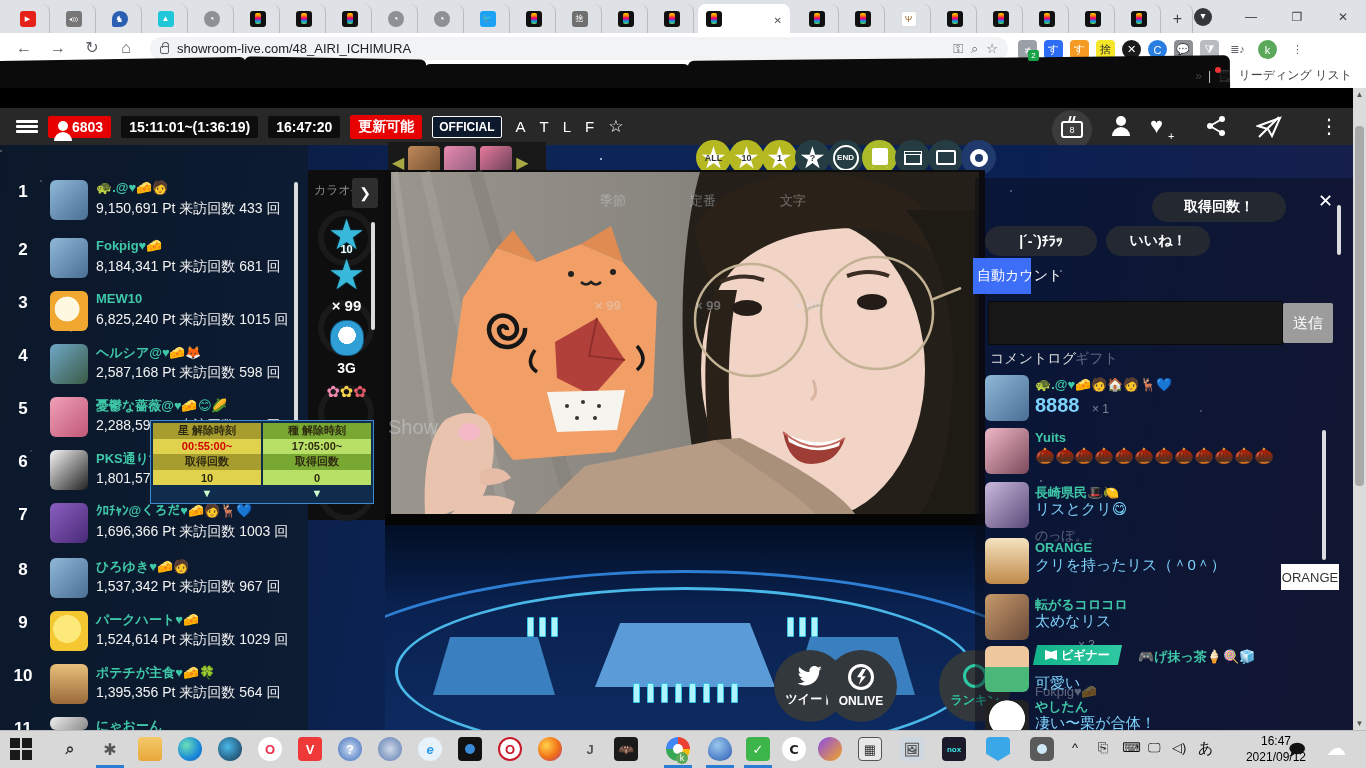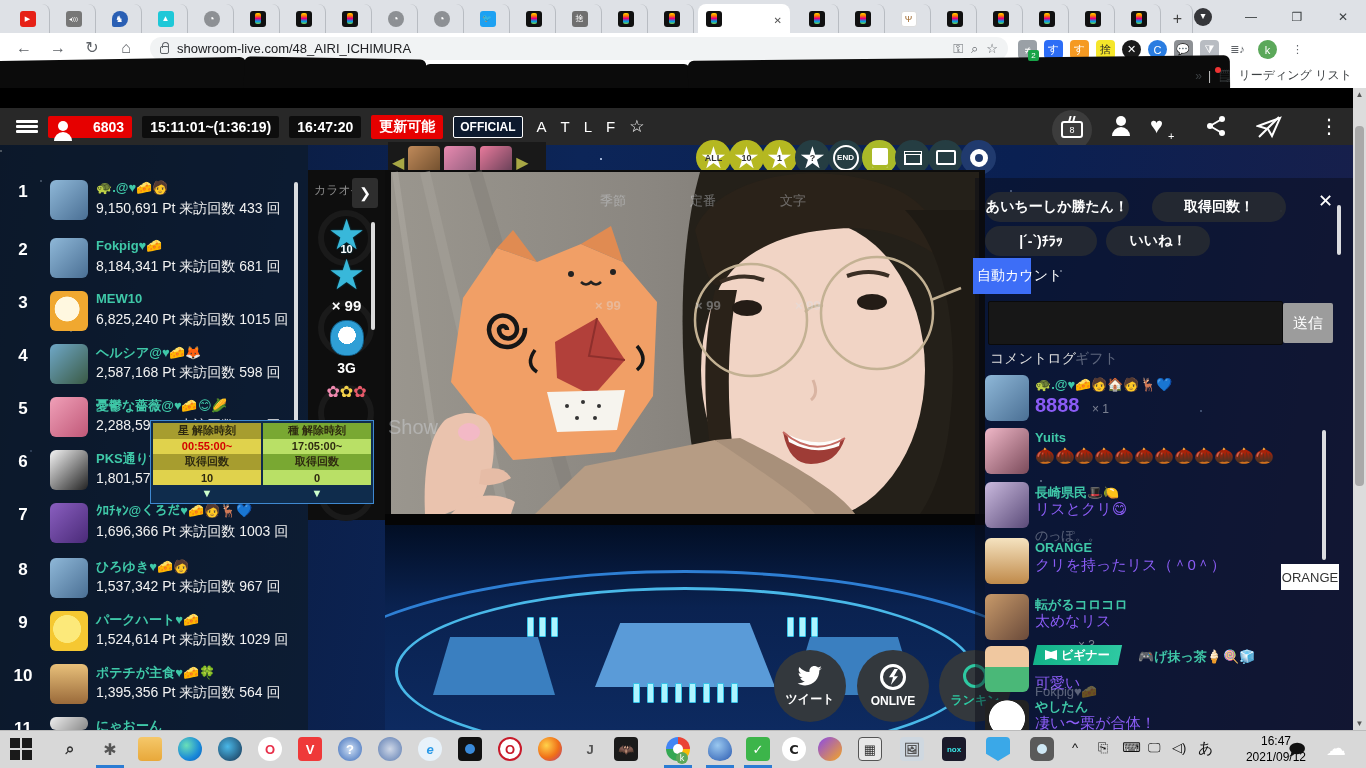--- a/index.html
+++ b/index.html
@@ -91,21 +91,21 @@
 .flower{font-size:16px}
 
 #rpanel{left:975px;top:178px;width:378px;height:552px;background:rgba(8,12,22,.45)}
 .chip{position:absolute;background:rgba(38,42,50,.93);border-radius:16px;color:#fff;font-weight:bold;font-size:14px;display:flex;align-items:center;justify-content:center;height:30px}
 #autoc{left:973px;top:258px;width:58px;height:36px;background:#3d6ef7;color:#fff;font-size:14px;display:flex;align-items:center;padding-left:4px;white-space:nowrap;overflow:visible;z-index:5}
 #cinput{left:988px;top:301px;width:295px;height:44px;background:#171717;border:1px solid #0a0a0a;border-radius:2px;color:#ddd;font-size:13px;resize:none;padding:6px}
 #sendbtn{left:1283px;top:303px;width:50px;height:40px;background:#9c9c9c;color:#fff;font-size:15px;border:none;border-radius:2px}
 #logtitle{left:990px;top:350px;color:#ddd;font-size:14px}
 .cav{position:absolute;left:985px;width:44px;height:46px;border-radius:6px}
 .cname{position:absolute;left:1035px;font-size:13px;font-weight:bold;color:#3fc8a8;white-space:nowrap}
-.cbody{position:absolute;left:1035px;font-size:15px;color:#8b5cf6;white-space:nowrap}
+.cbody{position:absolute;left:1035px;font-size:15px;color:#7dd3fc;white-space:nowrap}
 .cmult{position:absolute;font-size:12px;color:rgba(255,255,255,.45)}
 .badge{position:absolute;left:1035px;height:20px;background:linear-gradient(90deg,#13b389,#2ec9a2);color:#fff;font-size:12px;font-weight:bold;display:flex;align-items:center;gap:4px;padding:0 10px;transform:skewX(-12deg)}
 .badge>*{transform:skewX(12deg)}
 #orangetip{left:1281px;top:564px;width:58px;height:26px;background:#fff;color:#333;font-size:13px;display:flex;align-items:center;justify-content:center;z-index:8}
 .closex{color:#fff;font-size:18px}
 
 #pgsb{left:1353px;top:88px;width:13px;height:642px;background:#dcdcdc}
 #pgsb .thumb{position:absolute;left:2px;top:38px;width:9px;height:360px;background:#a9a9a9;border-radius:4px}
 #pgsb .ar{position:absolute;left:0;width:13px;font-size:8px;color:#555;text-align:center}
 .wsb{position:absolute;width:4px;background:rgba(255,255,255,.85);border-radius:2px}
@@ -255,21 +255,21 @@
     <span>リーディング リスト</span>
   </div>
   <div class="abs" id="pageblack"></div>
 
   <div class="abs" id="shead">
     <div style="margin-left:16px">
         <div class="bar"></div>
         <div class="bar"></div>
         <div class="bar"></div>
       </div>
-    <div class="hbox red" style="display:flex;align-items:center;gap:23px">
+    <div class="hbox red" style="display:flex;align-items:center;gap:2px">
         <span class="person" style="width:14px;height:16px;display:inline-block"></span>
         <span>6803</span>
       </div>
     <div class="hbox blk">15:11:01~(1:36:19)</div>
     <div class="hbox blk">16:47:20</div>
     <div class="hbox red">更新可能</div>
     <div class="hbox official">OFFICIAL</div>
     <span class="qopt">A</span>
     <span class="qopt">T</span>
     <span class="qopt">L</span>
@@ -429,21 +429,21 @@
       <div class="lbar" style="left:346px;top:158px"></div>
   </div>
   <span class="abs ghost" style="left:388px;top:416px;font-size:20px">Show</span>
 
   <div class="abs act" style="left:774px;top:650px">
     <svg width="26" height="22" viewBox="0 0 26 22">
         <path d="M25,3 C24,3.6 23,4 22,4.2 C23,3.5 23.8,2.5 24.2,1.3 C23.2,1.9 22.1,2.3 21,2.5 C20,1.5 18.7,1 17.3,1 C14.6,1 12.4,3.2 12.4,5.9 C12.4,6.3 12.4,6.7 12.5,7 C8.4,6.8 4.8,4.9 2.4,1.9 C2,2.7 1.7,3.5 1.7,4.4 C1.7,6.1 2.6,7.6 3.9,8.5 C3.1,8.5 2.3,8.3 1.6,7.9 L1.6,8 C1.6,10.4 3.3,12.4 5.5,12.8 C5.1,12.9 4.7,13 4.2,13 C3.9,13 3.6,13 3.3,12.9 C3.9,14.8 5.7,16.2 7.8,16.3 C6.1,17.6 4,18.3 1.8,18.3 C1.4,18.3 1,18.3 0.6,18.2 C2.8,19.6 5.3,20.4 8,20.4 C17.3,20.4 22.3,12.7 22.3,6.1 L22.3,5.4 C23.3,4.7 24.2,3.9 25,3 Z" fill="#fff"></path>
       </svg>
     <span class="lbl">ツイート</span>
   </div>
-  <div class="abs act" style="left:857px;top:650px">
+  <div class="abs act" style="left:825px;top:650px">
     <span style="width:26px;height:26px;border:3px solid #fff;border-radius:50%;position:relative">
         <i style="position:absolute;left:6px;top:2px;width:9px;height:16px;background:#fff;clip-path:polygon(60% 0,100% 0,55% 45%,100% 45%,20% 100%,45% 52%,0 52%)"></i>
       </span>
     <span class="lbl">ONLIVE</span>
   </div>
   <div class="abs act" style="left:939px;top:650px">
     <span style="width:24px;height:24px;border:3px solid #2ec9a2;border-radius:50%"></span>
     <span class="lbl" style="color:#2ec9a2">ランキン</span>
   </div>
 
@@ -547,21 +547,20 @@
   <div class="railitem" style="top:320px">
       <span class="daruma" style="display:block"></span>
     </div>
   <div class="railitem" style="top:360px;font-size:14px">3G</div>
   <div class="railitem flower" style="top:382px"><span style="color:#f08ab0">✿</span><span style="color:#f5d24a">✿</span><span style="color:#e85a6a">✿</span></div>
   <div class="abs wsb" style="left:371px;top:222px;height:108px"></div>
 
   <div class="abs" id="rpanel"></div>
   <div class="abs closex" style="left:1318px;top:190px">✕</div>
   <div class="abs wsb" style="left:1337px;top:205px;height:50px"></div>
-  <div class="abs chip" style="left:985px;top:192px;width:144px">あいちーしか勝たん！</div>
   <div class="abs chip" style="left:1152px;top:192px;width:134px">取得回数！</div>
   <div class="abs chip" style="left:985px;top:226px;width:112px">|´-`)ﾁﾗｯ</div>
   <div class="abs chip" style="left:1106px;top:226px;width:104px">いいね！</div>
   <div class="abs" id="autoc">
       <span>自動カウント</span>
     </div>
   <textarea class="abs" id="cinput" style=""></textarea>
   <button class="abs" id="sendbtn">送信</button>
   <div class="abs" id="logtitle">コメントログ</div>
   <span class="abs ghost" style="left:1075px;top:350px;font-size:14px">ギフト</span>

